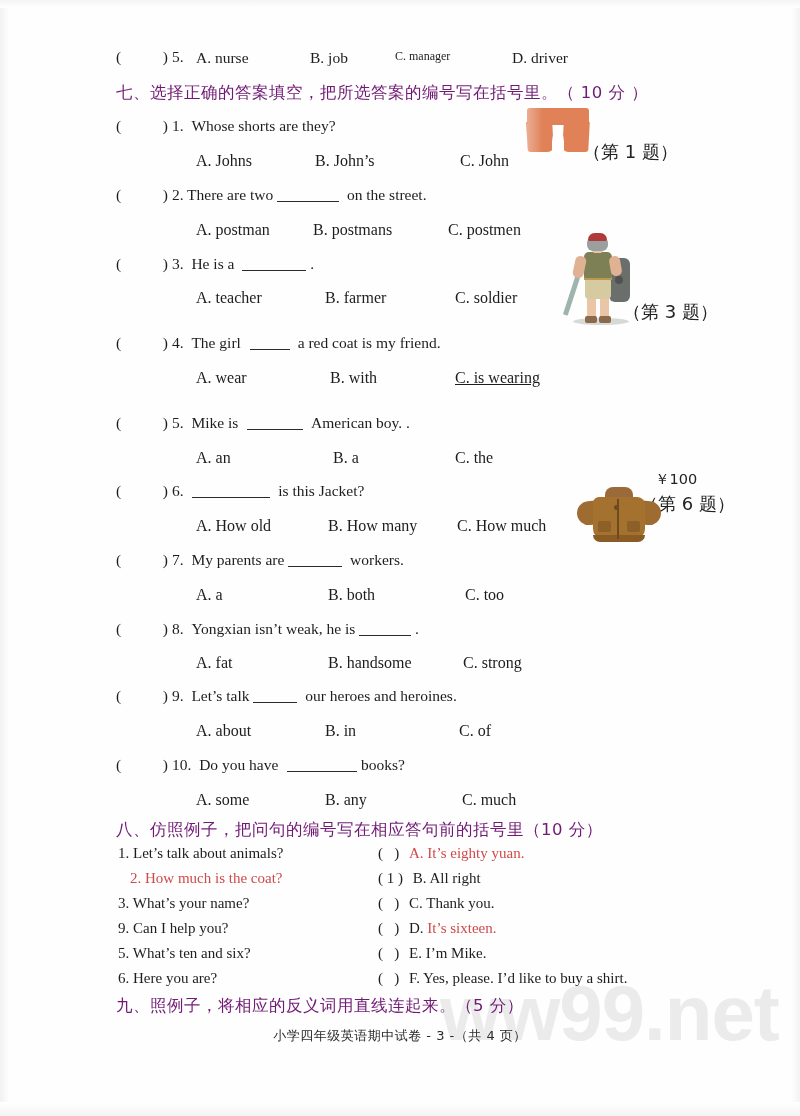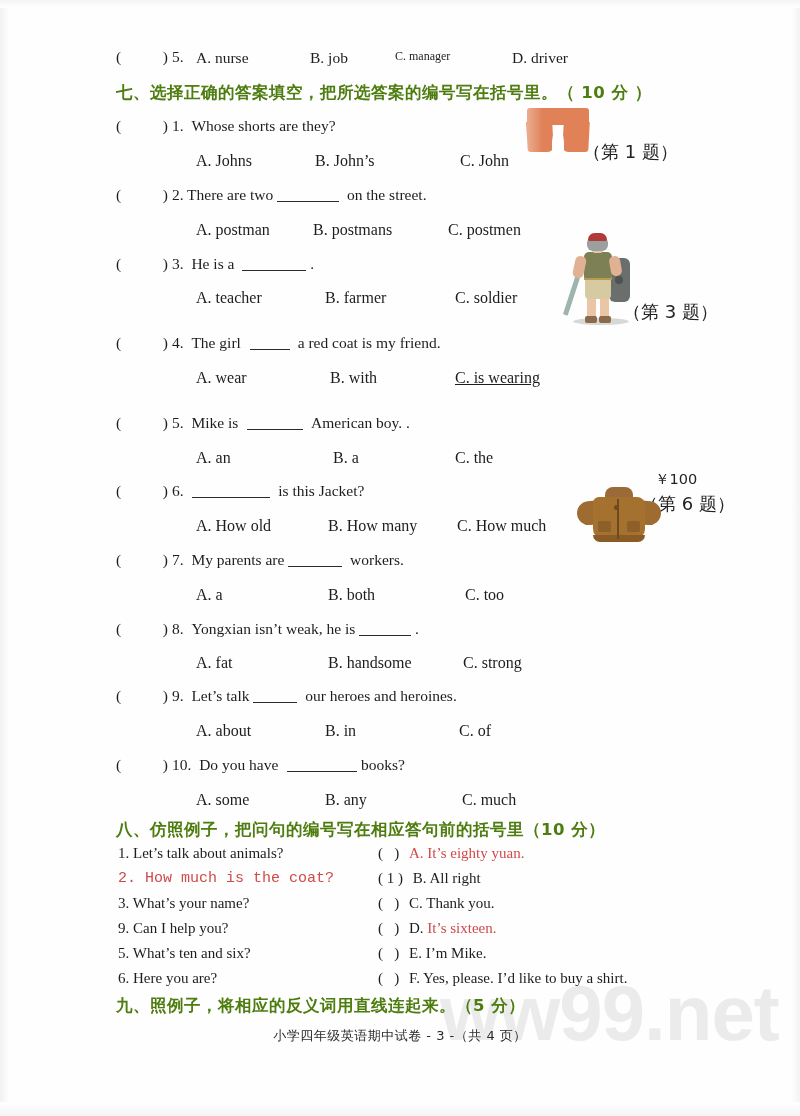--- a/index.html
+++ b/index.html
@@ -57,23 +57,23 @@
   .paren { display:inline-block; width:52px; }
   .paren .lp { }
   .paren .rp { float:right; }
 
   .qnum { }
 
   
   .section-head {
     position: absolute;
     font-family: "DejaVu Sans", "Liberation Sans", sans-serif;
-    font-weight: bold;
+    font-weight: normal;
     font-size: 16.5px;
-    color: #4d7c0f;
+    color: #701a75;
     white-space: nowrap;
     letter-spacing: 0.5px;
   }
   .opt  { position: absolute; }
 
   
   .blank {
     display: inline-block;
     border-bottom: 1px solid #2a2a2a;
     vertical-align: -2px;
@@ -339,21 +339,21 @@
       <span class="blank" style="width:70px; margin-left:5px;"></span>
       <span>books?</span>
     </div>
     <div class="opt" style="left:196px; top:791px;">A. some</div>
     <div class="opt" style="left:325px; top:791px;">B. any</div>
     <div class="opt" style="left:462px; top:791px;">C. much</div>
 
     <div class="section-head" style="left:116px; top:819px;">八、仿照例子，把问句的编号写在相应答句前的括号里（10 分）</div>
 
     <div class="match-q" style="left:118px; top:845px;">1. Let’s talk about animals?</div>
-    <div class="match-q red" style="left:118px; top:870px;font-family:Liberation Mono, monospace;">2. How much is the coat?</div>
+    <div class="match-q red" style="left:130px; top:870px;">2. How much is the coat?</div>
     <div class="match-q" style="left:118px; top:895px;">3. What’s your name?</div>
     <div class="match-q" style="left:118px; top:920px;">9. Can I help you?</div>
     <div class="match-q" style="left:118px; top:945px;">5. What’s ten and six?</div>
     <div class="match-q" style="left:118px; top:970px;">6. Here you are?</div>
 
     <div class="match-a" style="left:378px; top:845px;">
       <span>(&nbsp;<span></span>&nbsp;&nbsp;)</span>
       <span style="margin-left:6px;" class="red">A.</span>
       <span class="red">It’s eighty yuan.</span>
     </div>

